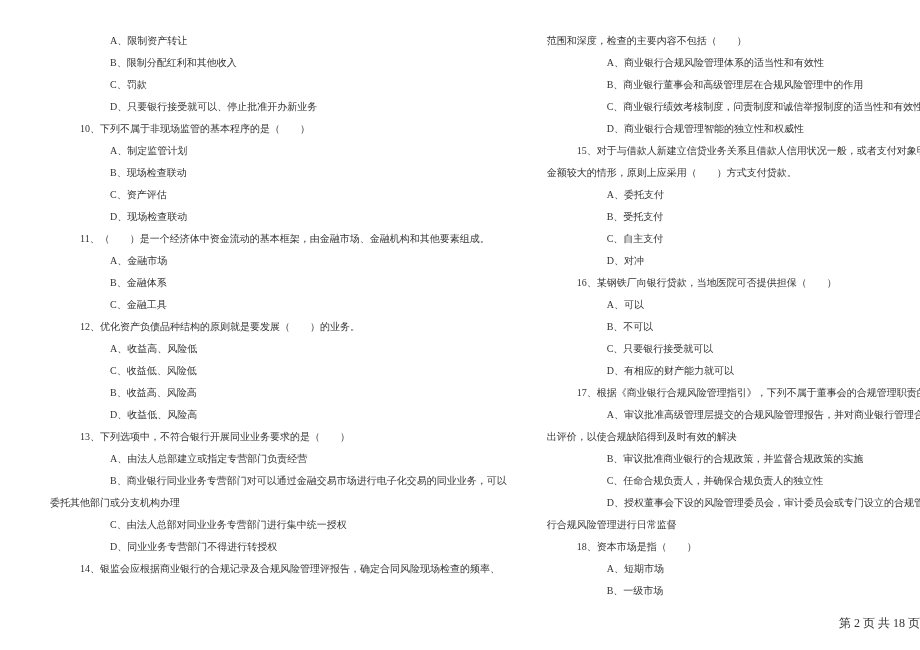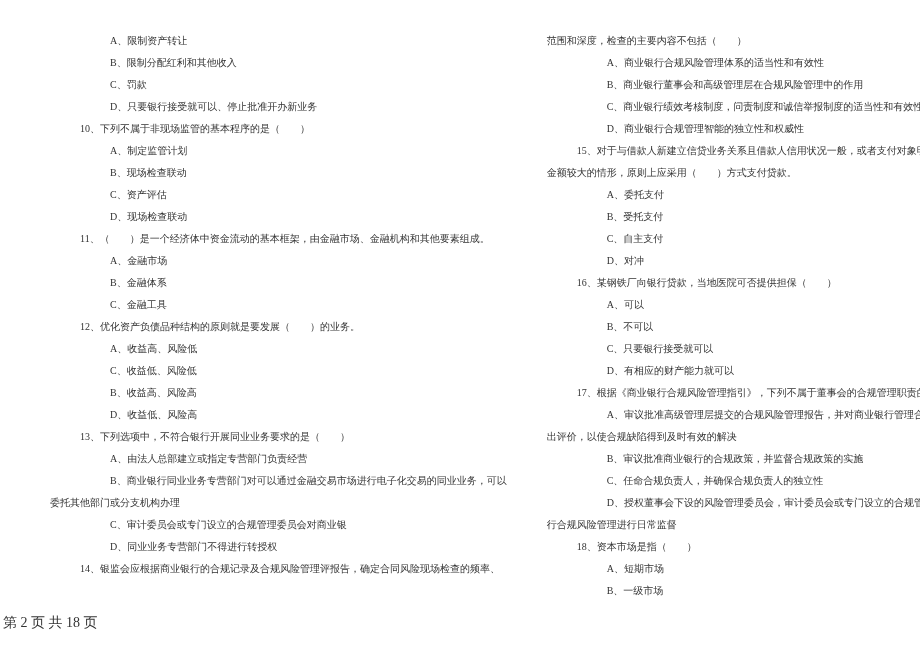--- a/index.html
+++ b/index.html
@@ -35,24 +35,24 @@
     .indent1 {
       margin-left: 30px;
       font-family: Liberation Serif, serif;
     }
     .indent2 {
       margin-left: 0;
     }
     .footer {
       position: absolute;
       bottom: 18px;
-      left: 3px;
+      left: 12px;
       right: 0;
-      text-align: left;
-      font-size: 14px;
+      text-align: right;
+      font-size: 12px;
       color: #333;
     }
   </style>
 </head>
 <body>
 
 <div class="page">
   <div class="column" id="left-col">
       <div class="item option">A、限制资产转让</div>
       <div class="item option">B、限制分配红利和其他收入</div>
@@ -69,21 +69,21 @@
       <div class="item option">C、金融工具</div>
       <div class="item indent1">12、优化资产负债品种结构的原则就是要发展（　　）的业务。</div>
       <div class="item option">A、收益高、风险低</div>
       <div class="item option">C、收益低、风险低</div>
       <div class="item option">B、收益高、风险高</div>
       <div class="item option">D、收益低、风险高</div>
       <div class="item indent1">13、下列选项中，不符合银行开展同业业务要求的是（　　）</div>
       <div class="item option">A、由法人总部建立或指定专营部门负责经营</div>
       <div class="item option">B、商业银行同业业务专营部门对可以通过金融交易市场进行电子化交易的同业业务，可以</div>
       <div class="item indent2">委托其他部门或分支机构办理</div>
-      <div class="item option">C、审计委员会或专门设立的合规管理委员会对商业银</div>
+      <div class="item option">C、由法人总部对同业业务专营部门进行集中统一授权</div>
       <div class="item option">D、同业业务专营部门不得进行转授权</div>
       <div class="item indent1">14、银监会应根据商业银行的合规记录及合规风险管理评报告，确定合同风险现场检查的频率、</div>
     </div>
   <div class="column" id="right-col">
       <div class="item indent2">范围和深度，检查的主要内容不包括（　　）</div>
       <div class="item option">A、商业银行合规风险管理体系的适当性和有效性</div>
       <div class="item option">B、商业银行董事会和高级管理层在合规风险管理中的作用</div>
       <div class="item option">C、商业银行绩效考核制度，问责制度和诚信举报制度的适当性和有效性</div>
       <div class="item option">D、商业银行合规管理智能的独立性和权威性</div>
       <div class="item indent1">15、对于与借款人新建立信贷业务关系且借款人信用状况一般，或者支付对象明确且单笔支付</div>

